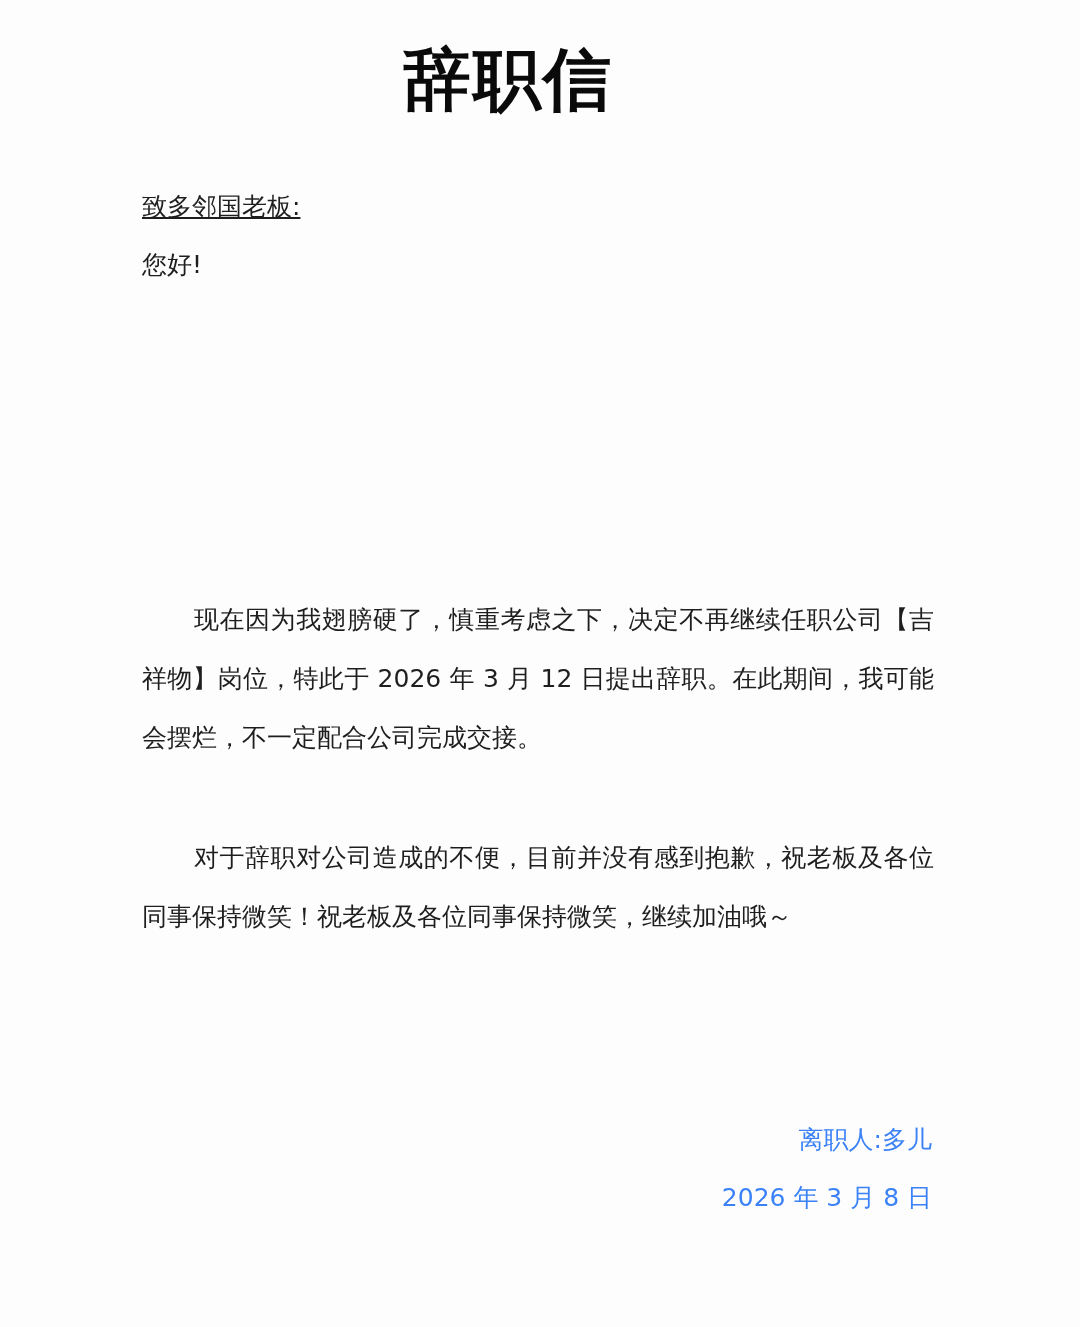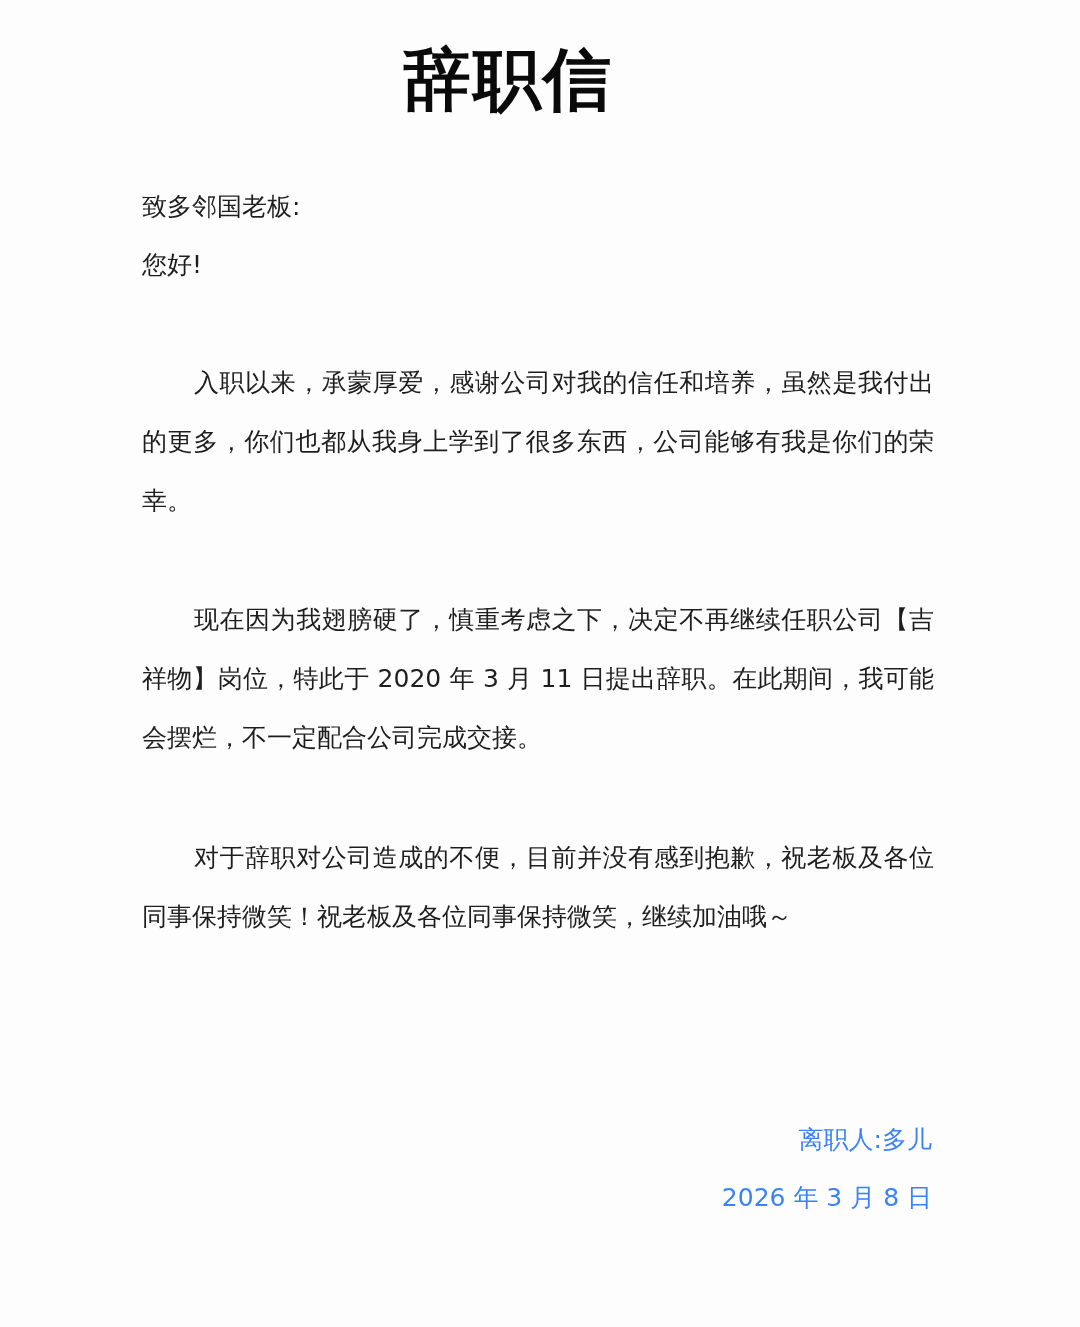--- a/index.html
+++ b/index.html
@@ -64,27 +64,26 @@
       margin-top: 45px;
     }
   </style>
 </head>
 <body>
 
 <div class="page">
 
   <div class="title">辞职信</div>
 
-  <div class="line" style="top:190px;">致多邻国老板:</div>
+  <div class="line" style="top:190px;text-decoration:underline;">致多邻国老板:</div>
 
   <div class="line" style="top:248px;text-align:center;">您好!</div>
 
-  <div class="para" style="top:353px;">入职以来，承蒙厚爱，感谢公司对我的信任和培养，虽然是我付出的更多，你们也都从我身上学到了很多东西，公司能够有我是你们的荣幸。</div>
 
-  <div class="para" style="top:590px;">现在因为我翅膀硬了，慎重考虑之下，决定不再继续任职公司【吉祥物】岗位，特此于 2020 年 3 月 11 日提出辞职。在此期间，我可能会摆烂，不一定配合公司完成交接。</div>
+  <div class="para" style="top:590px;">现在因为我翅膀硬了，慎重考虑之下，决定不再继续任职公司【吉祥物】岗位，特此于 2026 年 3 月 12 日提出辞职。在此期间，我可能会摆烂，不一定配合公司完成交接。</div>
 
   <div class="para" style="top:828px;">对于辞职对公司造成的不便，目前并没有感到抱歉，祝老板及各位同事保持微笑！祝老板及各位同事保持微笑，继续加油哦～</div>
 
   <div class="sig" style="top:1078px;">离职人:多儿</div>
 
   <div class="sig" style="top:1136px;">2026 年 3 月 8 日</div>
 
 </div>
 
 </body></html>

